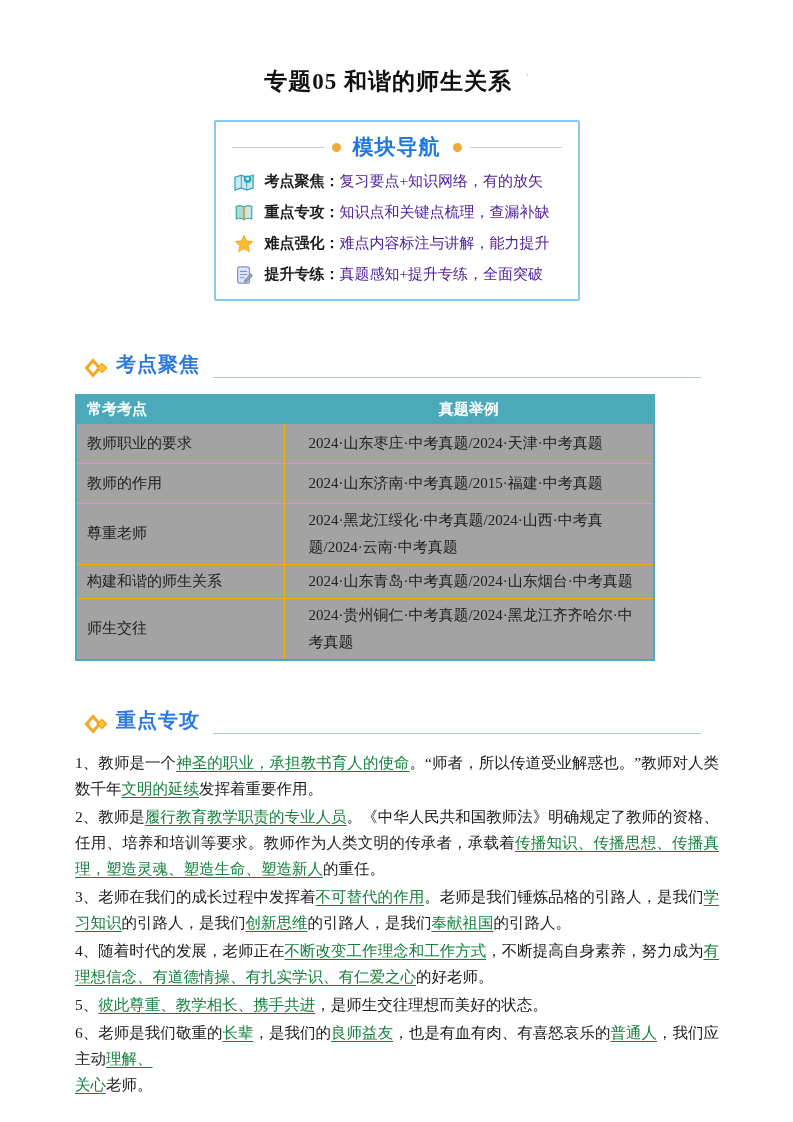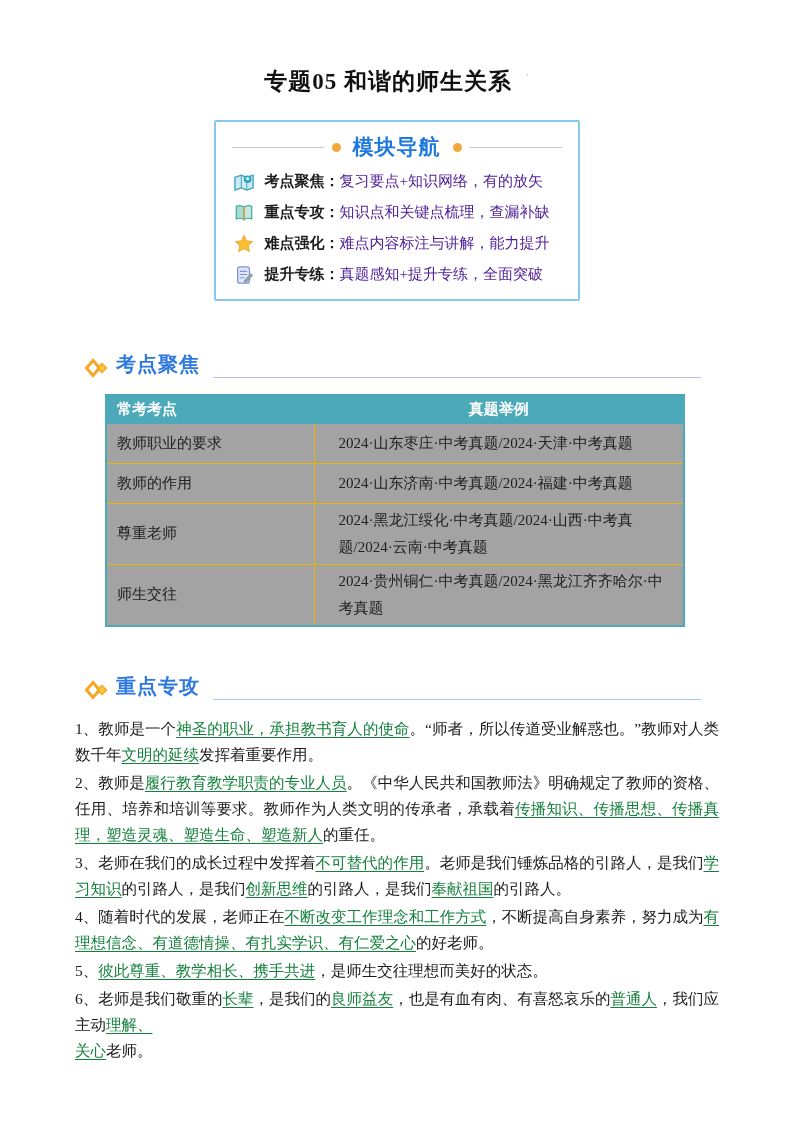--- a/index.html
+++ b/index.html
@@ -95,21 +95,21 @@
     font-family: "Liberation Sans", sans-serif;
     margin-left: 7px;
     letter-spacing: 1px;
     white-space: nowrap;
   }
   .sec-line { flex: 1; height: 1px; background: #aac9e6; margin-left: 13px; margin-top: 3px; }
 
   
   .exam-table {
     width: 580px;
-    margin: 16px 0 0 105px;
+    margin: 16px 0 0 75px;
     border-collapse: collapse;
     border: 2px solid #4ba9ba;
     font-size: 15px;
   }
   .exam-table th {
     background: #4ba9ba;
     color: #ffffff;
     font-weight: bold;
     font-family: "Liberation Sans", sans-serif;
     font-size: 15px;
@@ -240,25 +240,29 @@
         <th class="col-examples">真题举例</th>
       </tr>
     </thead>
     <tbody>
       <tr>
         <td class="c1">教师职业的要求</td>
         <td class="c2">2024·山东枣庄·中考真题/2024·天津·中考真题</td>
       </tr>
       <tr>
         <td class="c1">教师的作用</td>
-        <td class="c2">2024·山东济南·中考真题/2024·福建·中考真题</td>
+        <td class="c2">2024·山东济南·中考真题/2015·福建·中考真题</td>
       </tr>
       <tr>
         <td class="c1">尊重老师</td>
         <td class="c2">2024·黑龙江绥化·中考真题/2024·山西·中考真题/2024·云南·中考真题</td>
+      </tr>
+      <tr>
+        <td class="c1">构建和谐的师生关系</td>
+        <td class="c2">2024·山东青岛·中考真题/2024·山东烟台·中考真题</td>
       </tr>
       <tr>
         <td class="c1">师生交往</td>
         <td class="c2">2024·贵州铜仁·中考真题/2024·黑龙江齐齐哈尔·中考真题</td>
       </tr>
     </tbody>
   </table>
 
   <div class="section second">
     <svg class="sec-icon" viewBox="0 0 23 20">

